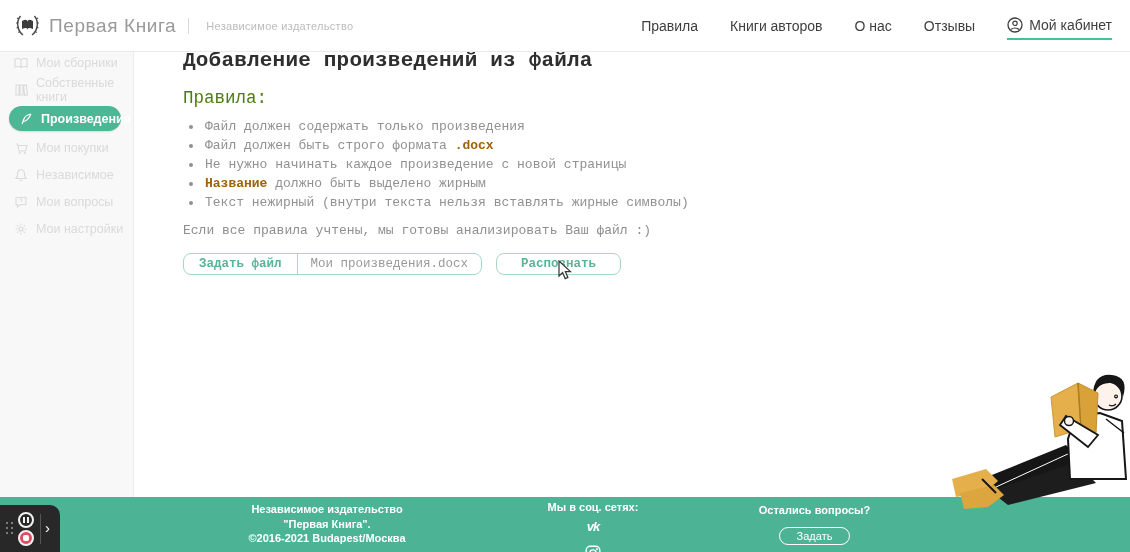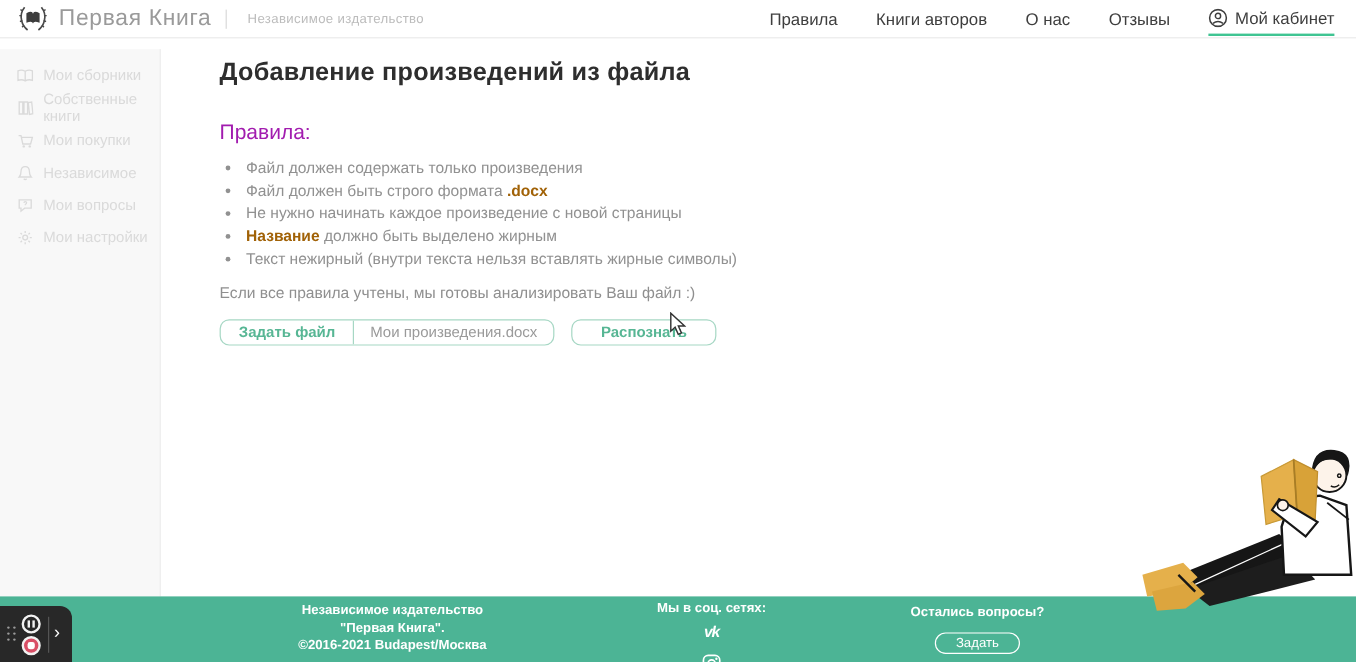--- a/index.html
+++ b/index.html
@@ -1,21 +1,21 @@
 <!DOCTYPE html>
 <html><head>
 <meta charset="utf-8">
 <style>
   * { margin:0; padding:0; box-sizing:border-box; }
   html,body { width:1130px; height:552px; overflow:hidden; background:#fff;
               font-family:"Liberation Sans", sans-serif; }
   body { position:relative; }
 
   
-  .header { position:absolute; top:0; left:0; width:1130px; height:32px;
+  .header { position:absolute; top:0; left:0; width:1130px; height:52px;
             background:#fff; border-bottom:1px solid #eaeaea;
             display:flex; align-items:center; padding:0 18px 0 14px; z-index:4; }
   .logo-wrap { display:flex; align-items:center; gap:8px; }
   .brand { font-size:19px; color:#9a9a9a; letter-spacing:.6px; }
   .brand-divider { width:1px; height:16px; background:#d9d9d9; margin:0 9px 0 4px; }
   .brand-sub { font-size:11px; color:#bcbcbc; letter-spacing:.3px; }
   .nav { margin-left:auto; display:flex; align-items:center; gap:32px; }
   .nav-item { font-size:14px; color:#3e3e3e; cursor:pointer; white-space:nowrap; }
   .account { display:flex; align-items:center; gap:6px; font-size:14px; color:#3e3e3e;
              padding-bottom:5px; border-bottom:2px solid #3fc492; margin-top:5px; cursor:pointer; }
@@ -25,23 +25,23 @@
              background:#f8f8f8; border-right:1px solid #ededed; padding-top:8px; }
   .side-item { height:27px; display:flex; align-items:center; gap:8px;
                padding-left:14px; color:#dadada; font-size:12.5px; cursor:pointer; }
   .side-item svg { flex:0 0 auto; }
   .side-item.active { background:#4db795; color:#fff; font-weight:bold;
                       border-radius:14px; margin:3px 12px 3px 9px; padding:4px 10px;
                       height:25px; box-shadow:0 1px 2px rgba(0,0,0,.12); }
 
   
   .main { position:absolute; top:41px; left:167px; right:0; bottom:55px;
-          background:#fff; padding:8px 20px 0 16px; }
+          background:#fff; padding:8px 20px 0 16px;font-family:Liberation Mono, monospace; }
   .page-title { font-size:21px; font-weight:bold; color:#2e2e2e; letter-spacing:.2px; }
-  .rules-heading { font-size:17.5px; color:#a21caf; margin-top:27px; }
+  .rules-heading { font-size:17.5px; color:#4d7c0f; margin-top:16px; }
   .rules { margin:9px 0 0 20px; color:#919191; font-size:13px; line-height:19px; }
   .rules li { padding-left:2px; }
   .rule-bold { color:#a16207; font-weight:bold; }
   .ready-note { margin-top:11px; color:#8f8f8f; font-size:13px; }
   .buttons-row { margin-top:15px; display:flex; align-items:center; }
   .file-control { display:inline-flex; align-items:stretch; border:1px solid #a6d7c4;
                   border-radius:8px; height:22px; overflow:hidden; background:#fff; }
   .choose-file { display:flex; align-items:center; padding:0 15px; color:#57b694;
                  font-size:12.5px; font-weight:bold; cursor:pointer; border-right:1px solid #a6d7c4; }
   .file-name { display:flex; align-items:center; padding:0 13px; color:#9a9a9a; font-size:12.5px; }
@@ -127,20 +127,26 @@
     <svg width="14" height="14" viewBox="0 0 14 14">
       <path d="M1 3 Q4 1.8 7 3.4 Q10 1.8 13 3 L13 11 Q10 9.8 7 11.4 Q4 9.8 1 11 Z M7 3.4 L7 11.4" fill="none" stroke="currentColor" stroke-width="1.1"></path>
     </svg>
     <span>Мои сборники</span>
   </div>
   <div class="side-item">
     <svg width="14" height="14" viewBox="0 0 14 14">
       <path d="M2 2 L5 2 L5 12 L2 12 Z M6 2 L9 2 L9 12 L6 12 Z M9.6 2.6 L12.4 2 L13.4 11.8 L10.6 12.4 Z" fill="none" stroke="currentColor" stroke-width="1.1"></path>
     </svg>
     <span>Собственные книги</span>
+  </div>
+  <div class="side-item active">
+    <svg width="14" height="14" viewBox="0 0 14 14">
+      <path d="M12 2 Q6 3 4.5 8 Q3.8 10.4 3 12 M4.2 9.5 Q8.5 9.5 12 2" fill="none" stroke="#fff" stroke-width="1.2"></path>
+    </svg>
+    <span>Произведения</span>
   </div>
   <div class="side-item">
     <svg width="14" height="14" viewBox="0 0 14 14">
       <path d="M1.5 3 L3.5 3 L5 10 L11.5 10 L13 4.5 L4 4.5" fill="none" stroke="currentColor" stroke-width="1.1"></path>
       <circle cx="5.8" cy="12" r="1" fill="currentColor"></circle>
         <circle cx="10.8" cy="12" r="1" fill="currentColor"></circle>
     </svg>
     <span>Мои покупки</span>
   </div>
   <div class="side-item">

